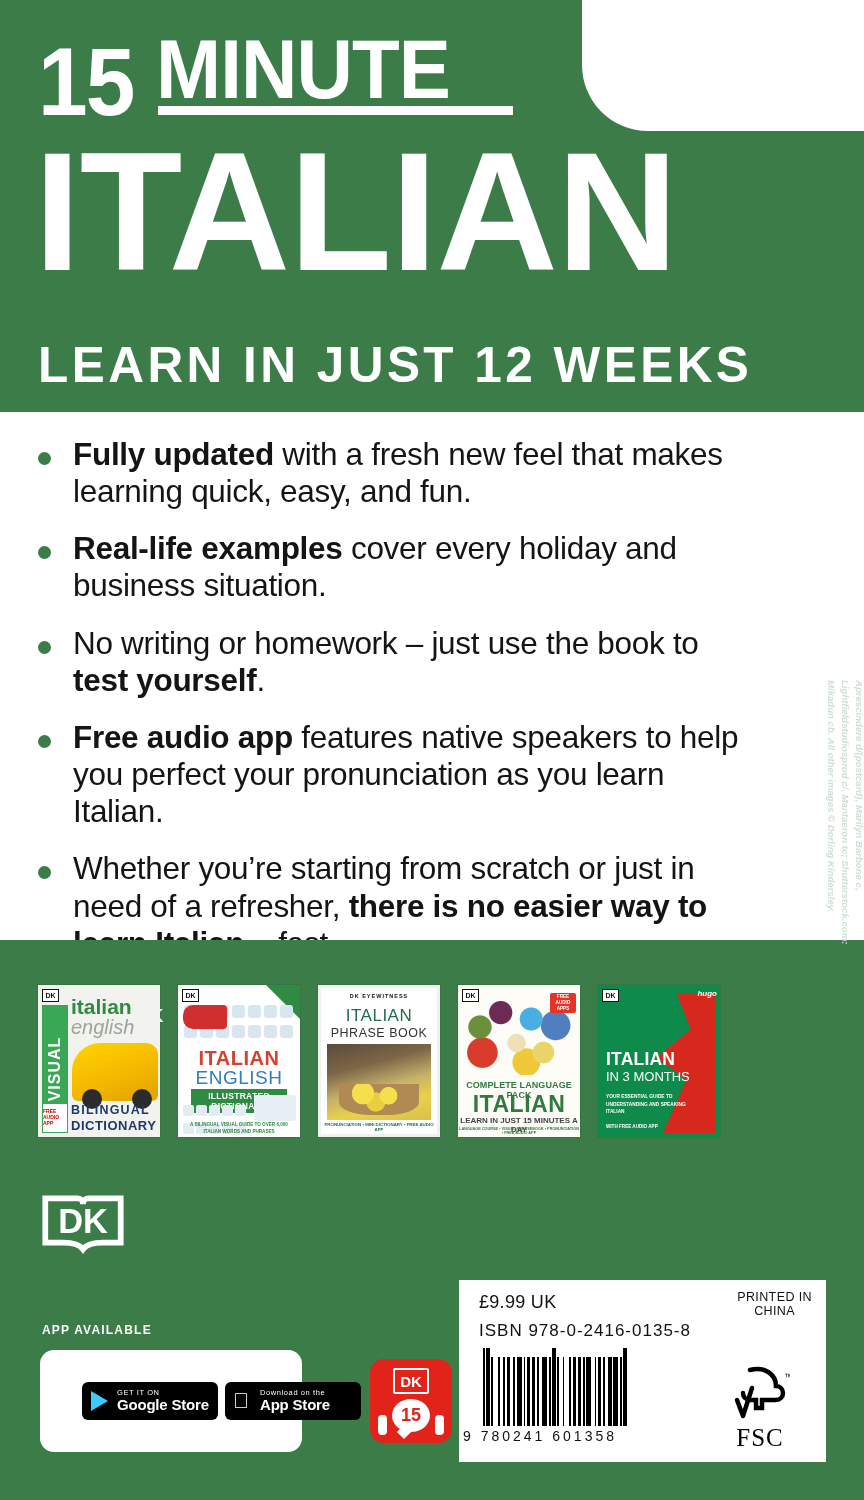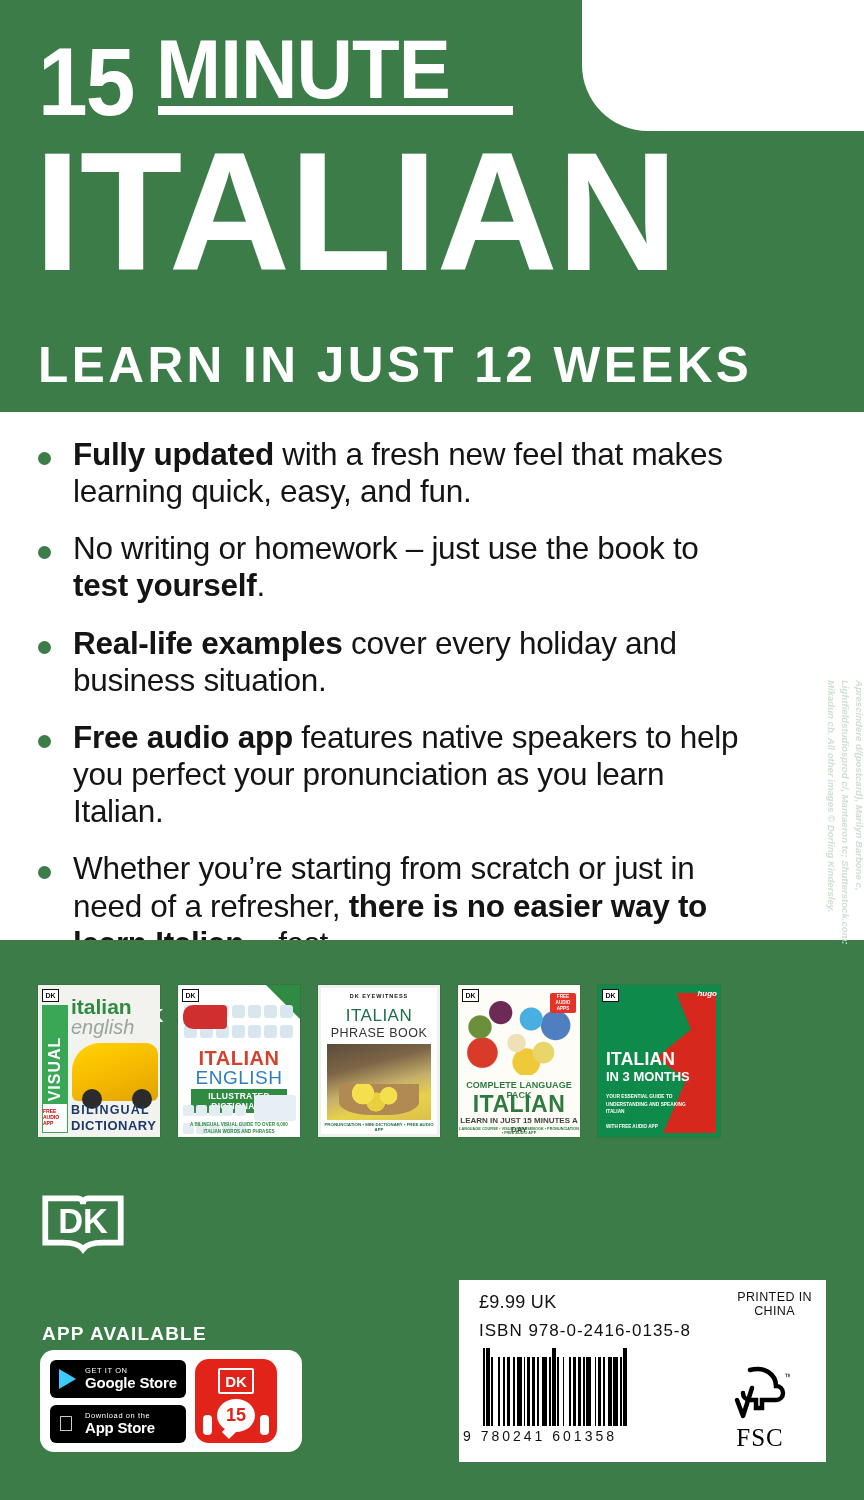--- a/index.html
+++ b/index.html
@@ -198,39 +198,39 @@
   
   .b5 { background: #0e8a4a; }
   .b5 .shape {
     position: absolute; right: 4px; top: 8px; width: 66px; height: 140px;
     background: #e2231a;
     clip-path: polygon(40% 0%, 100% 0%, 100% 100%, 20% 100%, 55% 62%, 10% 46%, 62% 26%);
     opacity: 0.95;
   }
   .b5 .hoops { position: absolute; right: 3px; top: 4px; font-size: 8px; color:#fff; font-style: italic; font-weight: 700; z-index: 4; }
   .b5 .t1 { position: absolute; left: 8px; top: 64px; font-size: 17.5px; font-weight: 700; color: #fff; letter-spacing: 0.2px; z-index: 4; }
-  .b5 .t2 { position: absolute; left: 8px; top: 84px; font-size: 13px; font-weight: 700; color: #fff; z-index: 4; }
+  .b5 .t2 { position: absolute; left: 8px; top: 84px; font-size: 13px; font-weight: 400; color: #fff; z-index: 4; }
   .b5 .t3 { position: absolute; left: 8px; bottom: 22px; width: 94px; font-size: 4.8px; font-weight: 700; color: #fff; line-height: 1.5; z-index: 4; }
   .b5 .t4 { position: absolute; left: 8px; bottom: 8px; font-size: 4.6px; font-weight: 700; color: #fff; z-index: 4; }
 
   
   .dk-logo { position: absolute; left: 42px; top: 250px; width: 82px; height: 66px; }
   .dk-logo svg { width: 100%; height: 100%; display: block; }
 
   
   .app-label {
     position: absolute; left: 42px; top: 383px;
-    color: #fff; font-size: 19px; font-weight: 700; letter-spacing: 1.2px;
+    color: #fff; font-size: 12px; font-weight: 700; letter-spacing: 1.2px;
   }
   .app-card {
     position: absolute; left: 40px; top: 410px; width: 262px; height: 102px;
     background: #fff; border-radius: 14px; padding: 9px 10px;
     display: flex; align-items: center; gap: 9px;
   }
-  .store-col { display: flex; flex-direction: column; gap: 7px; }
+  .store-col { display: flex; flex-direction: row; gap: 7px; margin-left: 32px; }
   .store-btn {
     width: 136px; height: 38px; background: #000; border-radius: 6px;
     display: flex; align-items: center; gap: 7px; padding: 0 8px; color: #fff;
   }
   .store-btn .glyph { flex: 0 0 auto; width: 20px; height: 22px; position: relative; }
   .gplay-tri {
     width: 0; height: 0; border-top: 10px solid transparent;
     border-bottom: 10px solid transparent; border-left: 17px solid #3bccff;
     position: absolute; left: 1px; top: 1px;
   }
@@ -321,26 +321,26 @@
   <div class="panel">
     <ul class="bullets">
 
       <li class="bullet">
         <span class="bullet-dot"></span>
         <span class="bullet-text"><b>Fully updated</b><span> with a fresh new feel that makes learning quick, easy, and fun.</span></span>
       </li>
 
       <li class="bullet">
         <span class="bullet-dot"></span>
-        <span class="bullet-text"><span>No writing or homework – just use the book to </span><b>test yourself</b><span>.</span></span>
+        <span class="bullet-text"><b>Real-life examples</b><span> cover every holiday and business situation.</span></span>
       </li>
 
       <li class="bullet">
         <span class="bullet-dot"></span>
-        <span class="bullet-text"><b>Real-life examples</b><span> cover every holiday and business situation.</span></span>
+        <span class="bullet-text"><span>No writing or homework – just use the book to </span><b>test yourself</b><span>.</span></span>
       </li>
 
       <li class="bullet">
         <span class="bullet-dot"></span>
         <span class="bullet-text"><b>Free audio app</b><span> features native speakers to help you perfect your pronunciation as you learn Italian.</span></span>
       </li>
 
       <li class="bullet">
         <span class="bullet-dot"></span>
         <span class="bullet-text"><span>Whether you’re starting from scratch or just in need of a refresher, </span><b>there is no easier way to learn Italian</b><span> – fast.</span></span>

